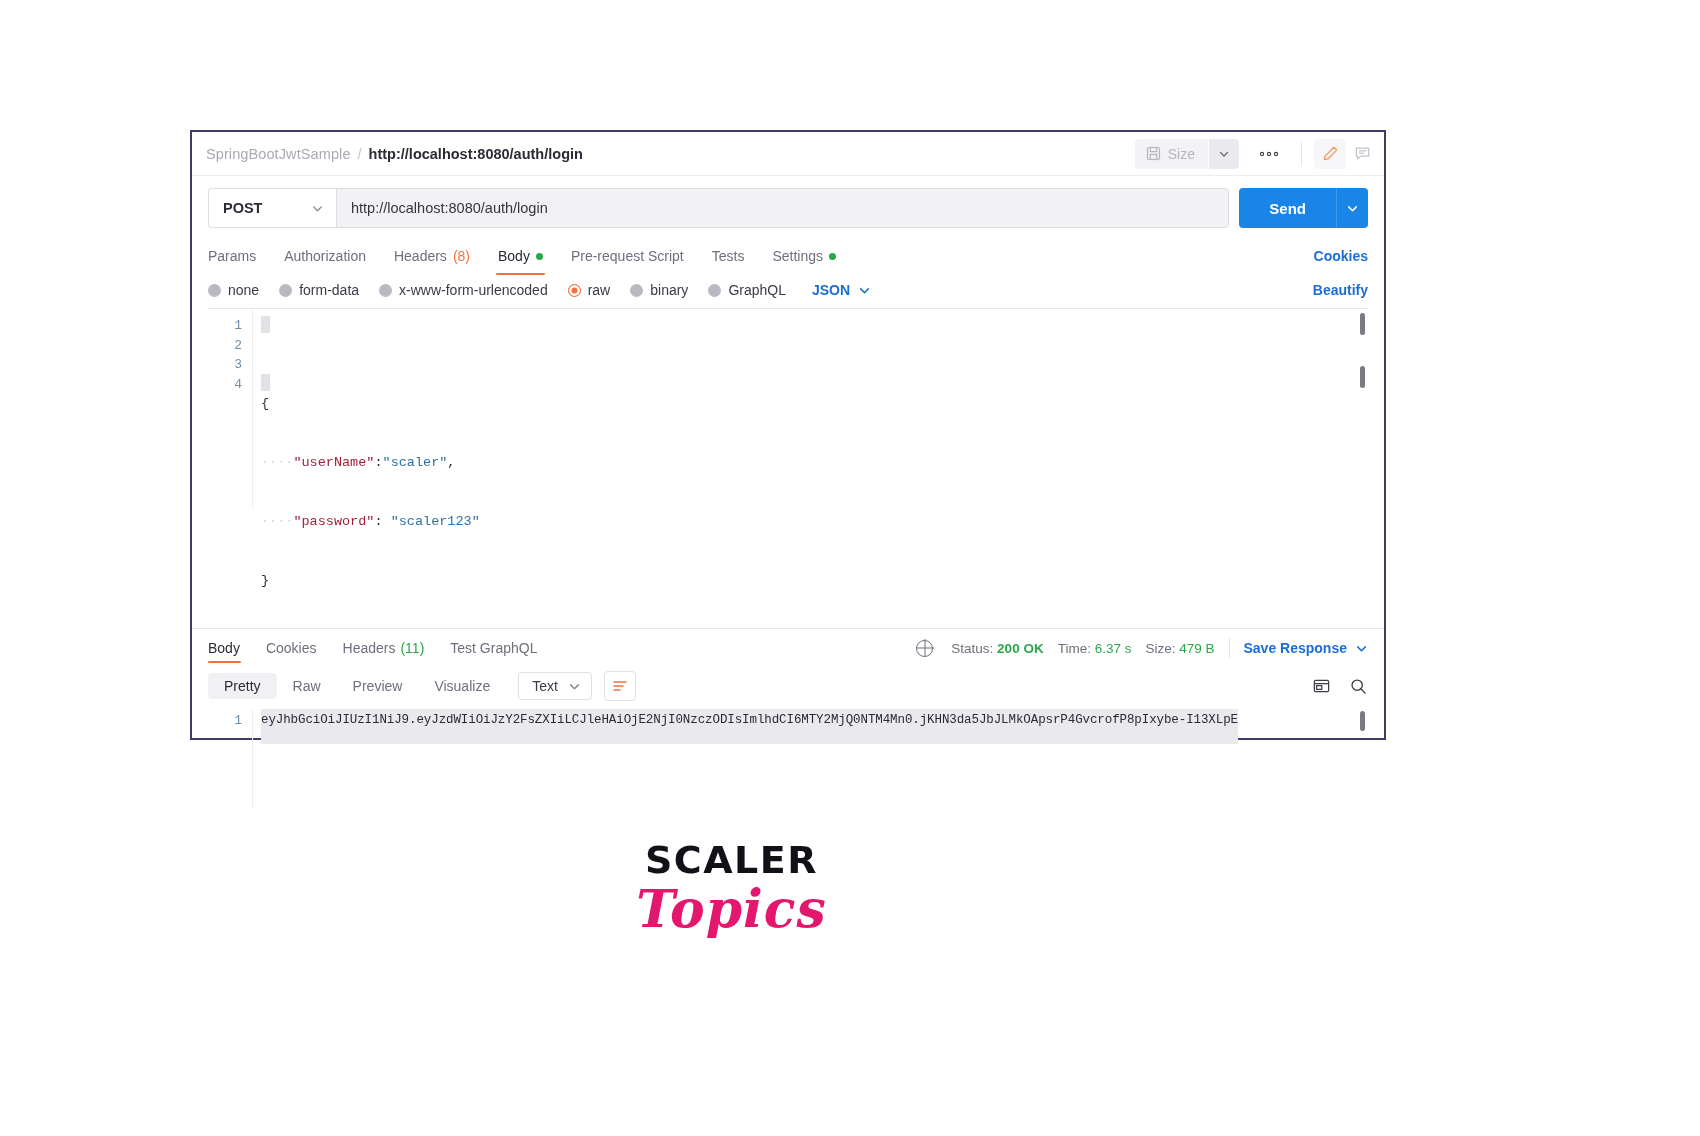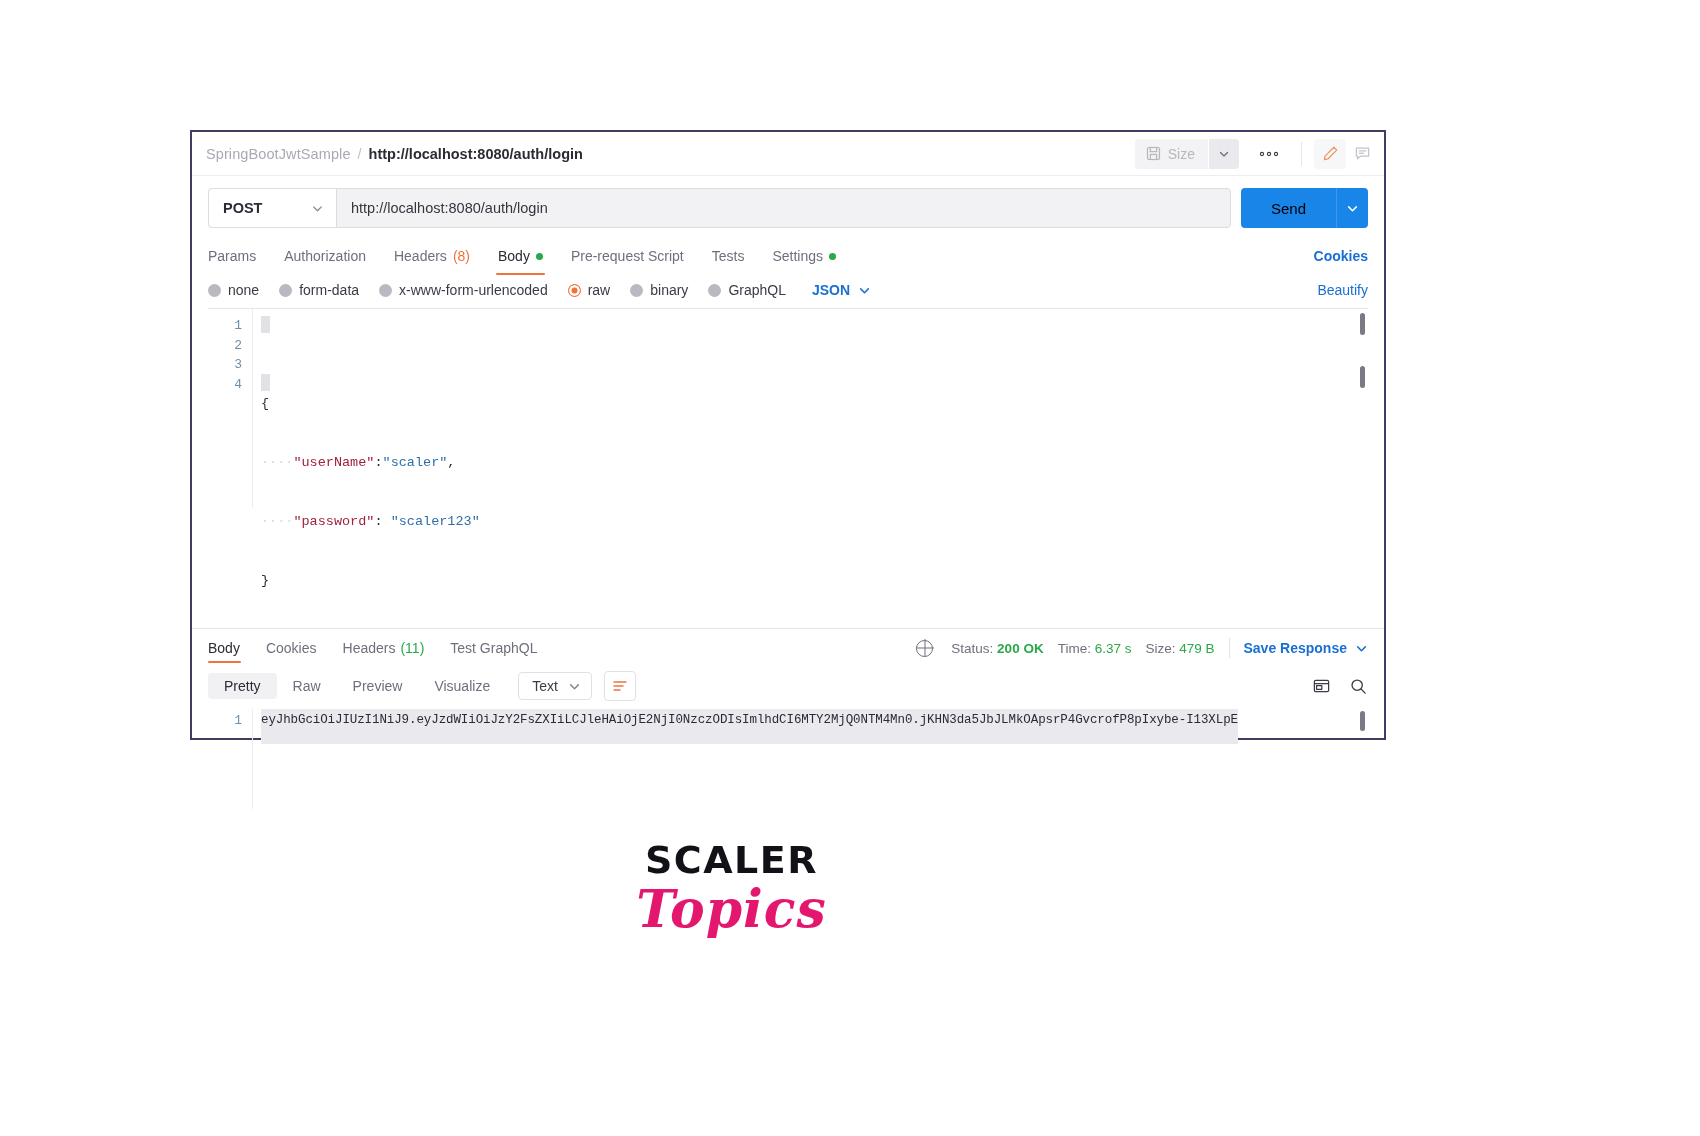--- a/index.html
+++ b/index.html
@@ -81,25 +81,25 @@
     flex: 1; height: 40px;
     border:1px solid #dcdce2;
     border-radius: 0 4px 4px 0;
     background:#f2f2f4;
     display:flex; align-items:center;
     padding: 0 14px;
     font-size: 14.5px; color:#353540;
   }
   .send-wrap { display:flex; margin-left: 10px; }
   .send-btn {
-    background:#1a85e8; color:#000000;
+    background:#1a85e8; color:#ffffff;
     height:40px; padding: 0 30px;
     border-radius: 4px 0 0 4px;
     display:flex; align-items:center;
-    font-size:15px; font-weight:400;
+    font-size:15px; font-weight:700;
   }
   .send-caret {
     background:#1a85e8; color:#cfe4fa;
     height:40px; width:32px;
     border-left: 1px solid #3d98ec;
     border-radius: 0 4px 4px 0;
     display:flex; align-items:center; justify-content:center;
   }
 
   
@@ -134,21 +134,21 @@
   .radio-item { display:flex; align-items:center; gap:7px; margin-right: 20px; font-size:14px; color:#3b3b46; }
   .radio-item:first-child { margin-right:20px; }
   .rad {
     width: 13px; height:13px; border-radius:50%;
     background:#b9b9c2;
     display:inline-block;
     box-shadow: inset 0 0 0 3px #ffffff00;
   }
   .rad.on { background:#f0723c; box-shadow: inset 0 0 0 2.5px #ffffff; border:1px solid #f0723c; }
   .json-select { display:flex; align-items:center; gap:8px; margin-left:6px; color:#1a6fd4; font-size:14px; font-weight:700; }
-  .beautify { margin-left:auto; color:#1a6fd4; font-size:14px; font-weight:400; }
+  .beautify { margin-left:auto; color:#1a6fd4; font-size:14px; font-weight:700; }
 
   
   .editor-wrap {
     margin: 0 16px;
     border-top: 1px solid #e6e6ea;
     height: 200px;
     position: relative;
     display:flex;
   }
   .gutter {

